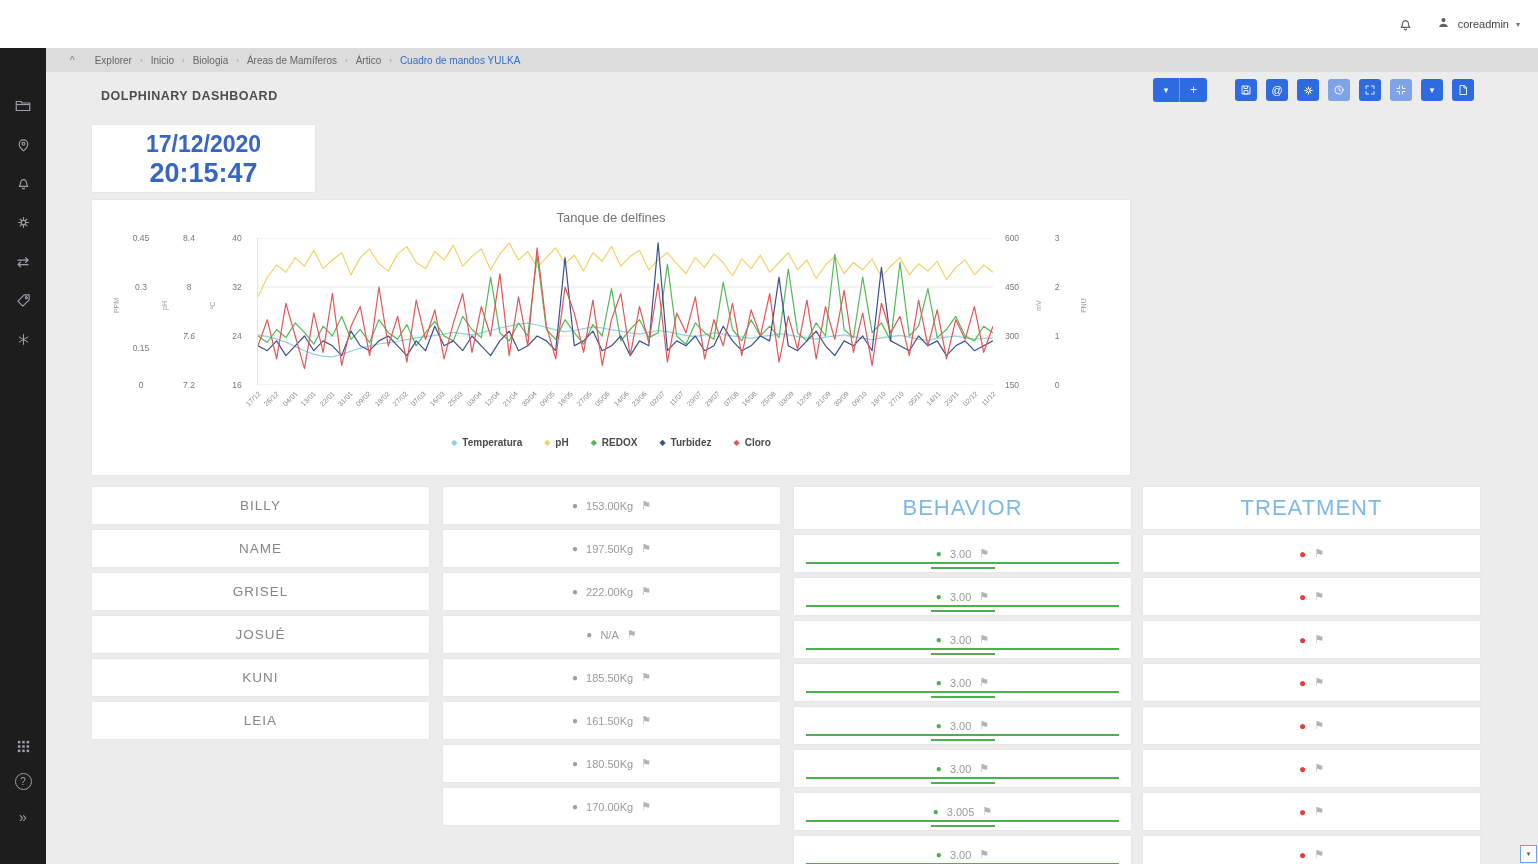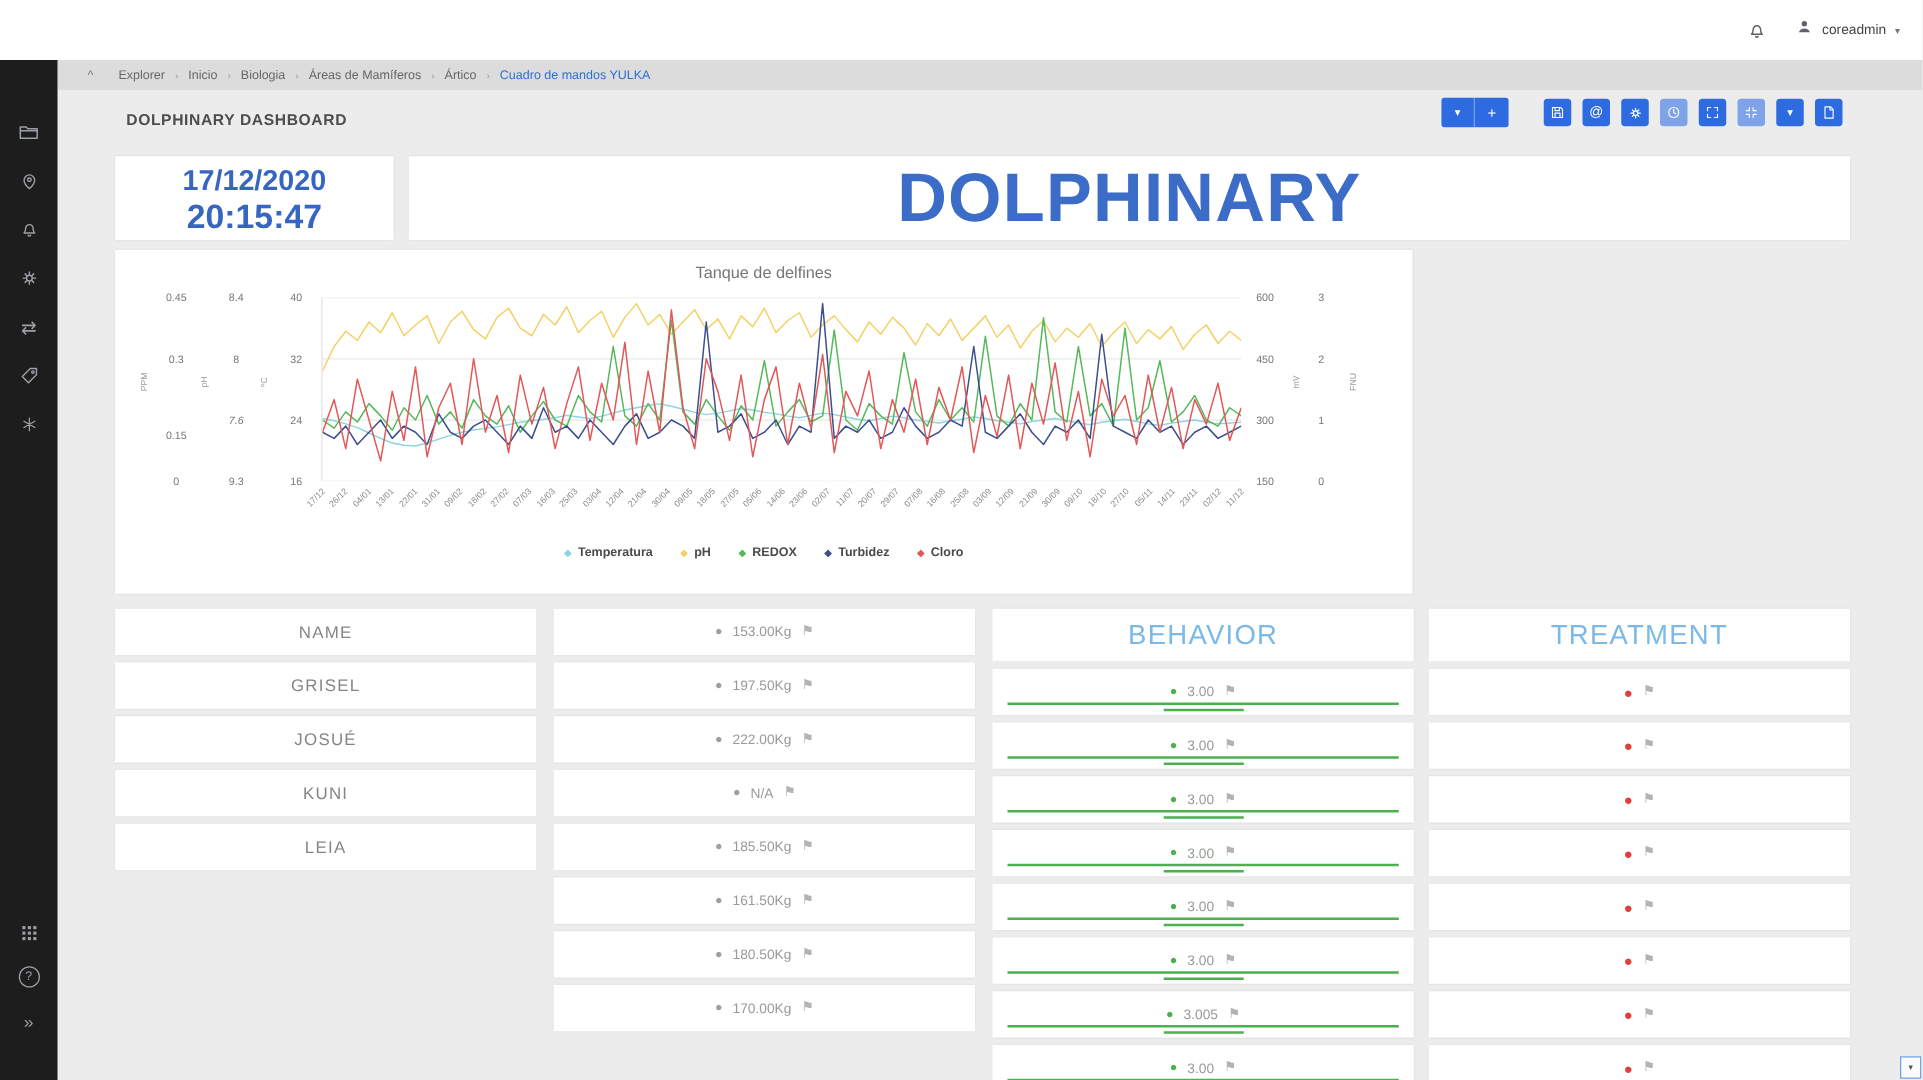--- a/index.html
+++ b/index.html
@@ -253,23 +253,20 @@
         </svg>
       </button>
     </div>
   </div>
 
   <div class="card datetime">
     <div class="dt-date">17/12/2020</div>
     <div class="dt-time">20:15:47</div>
   </div>
 
-  <div class="card banner">
-    <span>DOLPHINARY</span>
-  </div>
 
   <div class="card chart">
     <div class="chart-title">Tanque de delfines</div>
     <div class="plot">
         <svg viewBox="0 0 735 147" preserveAspectRatio="none" style="width: 100%; height: 100%; display: block;">
           <line x1="0" y1="0" x2="735" y2="0" stroke="#e8e8e8" stroke-width="1"></line>
           <line x1="0" y1="49" x2="735" y2="49" stroke="#e8e8e8" stroke-width="1"></line>
           <line x1="0" y1="98" x2="735" y2="98" stroke="#e8e8e8" stroke-width="1"></line>
           <line x1="0" y1="147" x2="735" y2="147" stroke="#e8e8e8" stroke-width="1"></line>
           <polyline points="0.0,96.8 9.3,98.6 18.6,101.1 27.9,104.1 37.2,108.4 46.5,112.7 55.8,116.4 65.1,118.2 74.4,118.8 83.7,116.4 93.0,113.3 102.3,110.3 111.6,107.8 120.9,106.0 130.3,104.7 139.6,103.5 148.9,101.7 158.2,99.8 167.5,98.6 176.8,97.4 186.1,96.2 195.4,94.3 204.7,95.6 214.0,96.8 223.3,94.9 232.6,92.5 241.9,90.0 251.2,88.2 260.5,86.4 269.8,85.1 279.1,87.0 288.4,89.4 297.7,91.9 307.0,93.7 316.3,92.5 325.6,90.7 334.9,88.8 344.2,90.0 353.5,91.9 362.8,93.1 372.2,94.9 381.5,96.2 390.8,94.3 400.1,92.5 409.4,93.7 418.7,95.6 428.0,97.4 437.3,98.6 446.6,96.8 455.9,94.9 465.2,96.2 474.5,98.0 483.8,99.2 493.1,100.4 502.4,98.6 511.7,97.4 521.0,95.6 530.3,96.8 539.6,98.6 548.9,99.8 558.2,101.1 567.5,99.2 576.8,98.0 586.1,96.8 595.4,98.6 604.7,100.4 614.1,101.7 623.4,99.8 632.7,98.6 642.0,97.4 651.3,99.2 660.6,101.1 669.9,102.3 679.2,100.4 688.5,99.2 697.8,98.0 707.1,99.8 716.4,101.1 725.7,100.4 735.0,99.8" fill="none" stroke="#8ed3e0" stroke-width="1.2" stroke-linejoin="round"></polyline>
@@ -303,21 +300,21 @@
       </div>
   <span class="axis-unit" style="left: 14px;">PPM</span>
       <span class="axis-tick" style="left: 29px; top: 33px;">0.45</span>
       <span class="axis-tick" style="left: 29px; top: 82px;">0.3</span>
       <span class="axis-tick" style="left: 29px; top: 131px; margin-top: 12px;">0.15</span>
       <span class="axis-tick" style="left: 29px; top: 180px;">0</span>
       <span class="axis-unit" style="left: 62px;">pH</span>
       <span class="axis-tick" style="left: 77px; top: 33px;">8.4</span>
       <span class="axis-tick" style="left: 77px; top: 82px;">8</span>
       <span class="axis-tick" style="left: 77px; top: 131px; font-style: italic;">7.6</span>
-      <span class="axis-tick" style="left: 77px; top: 180px;">9.3</span>
+      <span class="axis-tick" style="left: 77px; top: 180px;">7.2</span>
       <span class="axis-unit" style="left: 110px;">ºC</span>
       <span class="axis-tick" style="left: 125px; top: 33px;">40</span>
       <span class="axis-tick" style="left: 125px; top: 82px;">32</span>
       <span class="axis-tick" style="left: 125px; top: 131px;">24</span>
       <span class="axis-tick" style="left: 125px; top: 180px;">16</span>
       <span class="axis-unit" style="left: 936px;">mV</span>
       <span class="axis-tick" style="left: 900px; top: 33px;">600</span>
       <span class="axis-tick" style="left: 900px; top: 82px;">450</span>
       <span class="axis-tick" style="left: 900px; top: 131px;">300</span>
       <span class="axis-tick" style="left: 900px; top: 180px;">150</span>
@@ -365,20 +362,23 @@
       <span class="xlab" style="left: 766.5px; top: 190px;">05/11</span>
       <span class="xlab" style="left: 784.875px; top: 190px;">14/11</span>
       <span class="xlab" style="left: 803.25px; top: 190px;">23/11</span>
       <span class="xlab" style="left: 821.625px; top: 190px;">02/12</span>
       <span class="xlab" style="left: 840px; top: 190px;">11/12</span>
     </div>
 
   <div class="col col-name">
     <div class="rows">
         <div class="trow">
+          <span class="nm">BILLY</span>
+        </div>
+        <div class="trow">
           <span class="nm">NAME</span>
         </div>
         <div class="trow">
           <span class="nm">GRISEL</span>
         </div>
         <div class="trow">
           <span class="nm">JOSUÉ</span>
         </div>
         <div class="trow">
           <span class="nm">KUNI</span>

